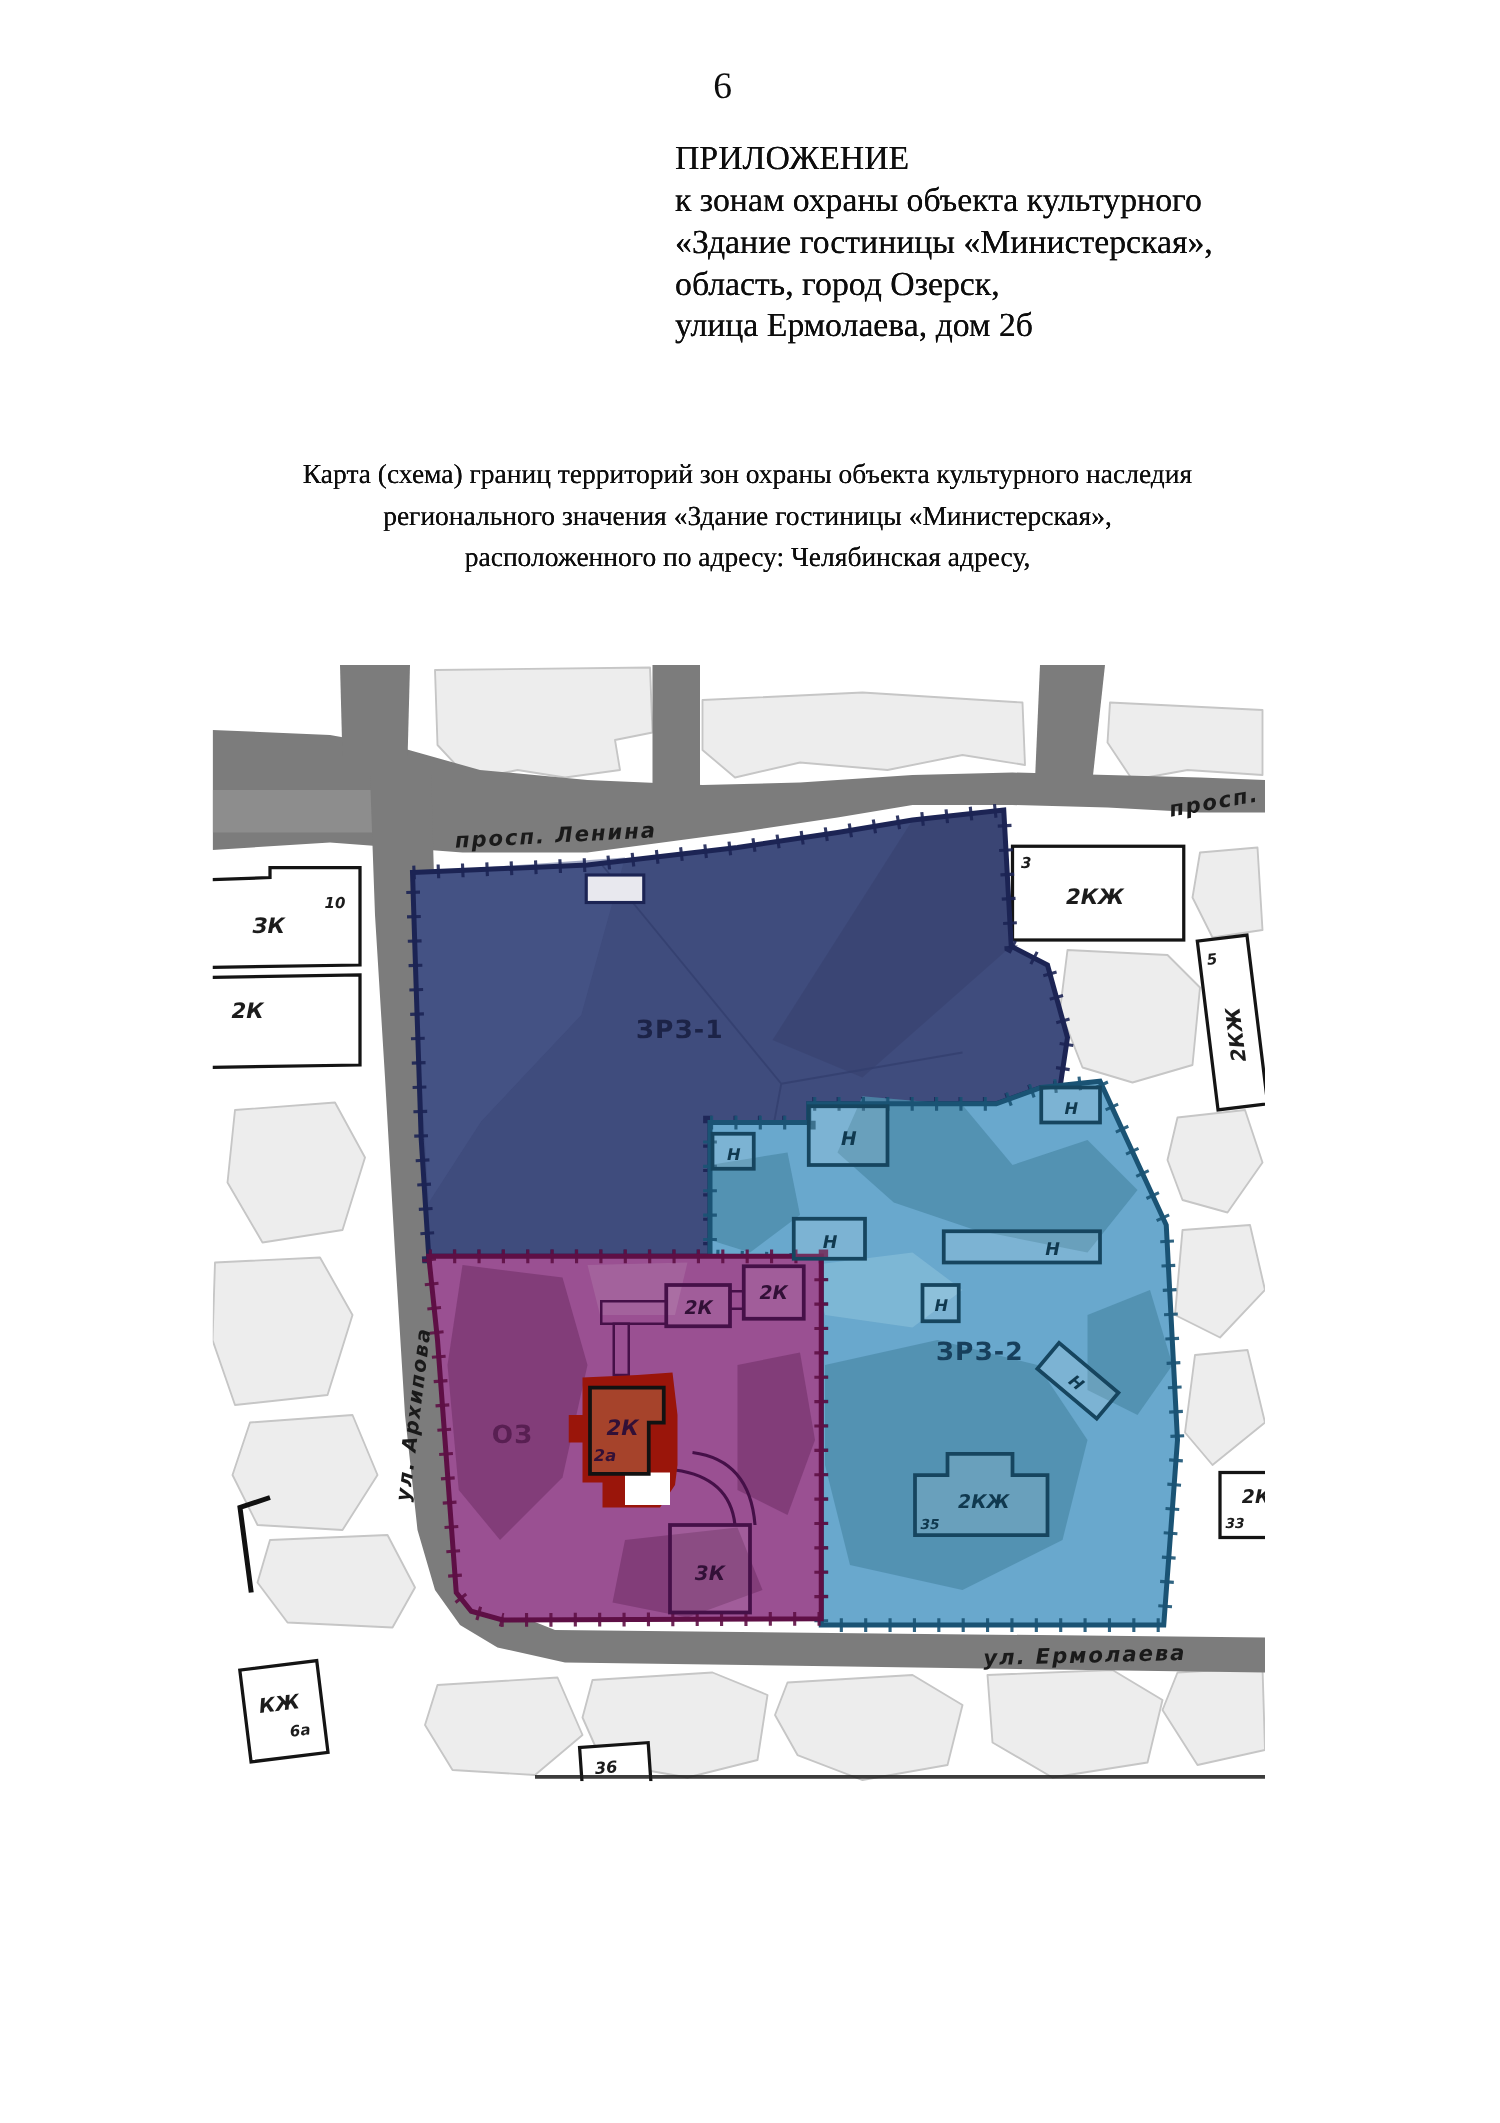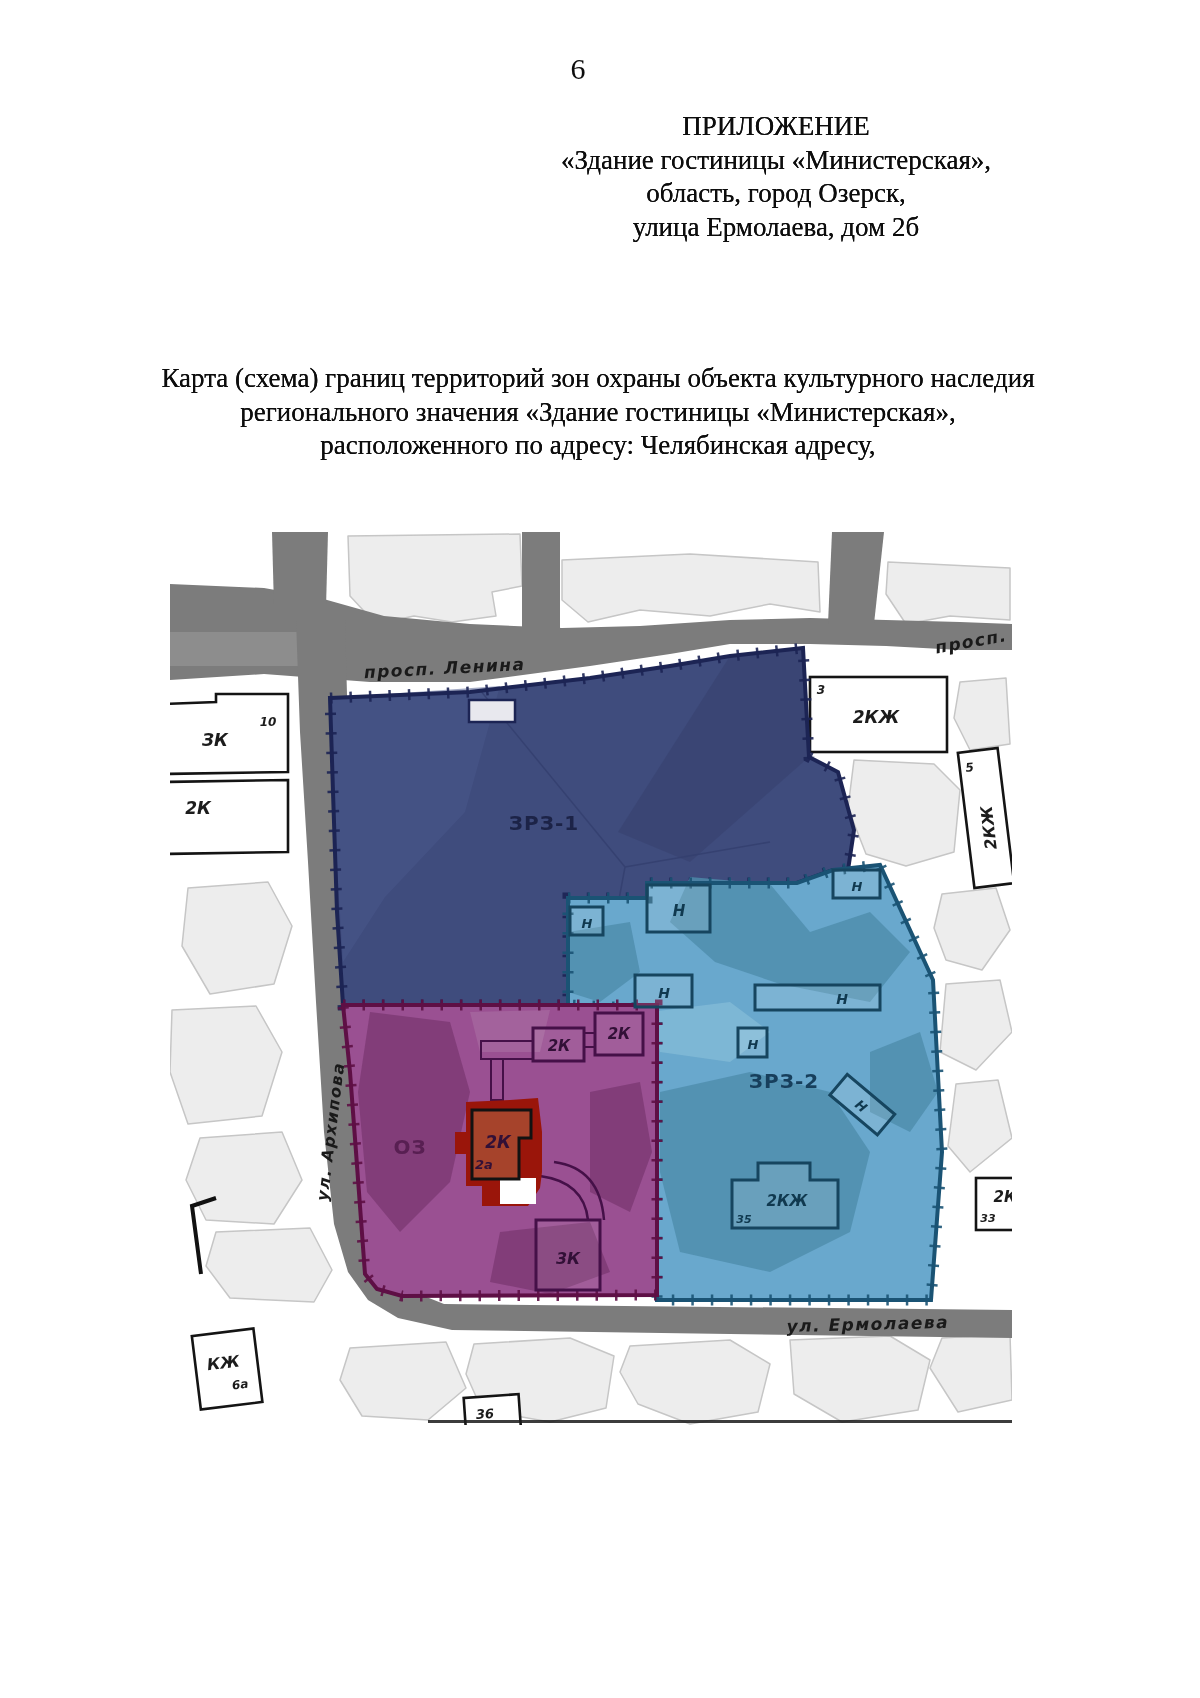--- a/index.html
+++ b/index.html
@@ -1,23 +1,23 @@
 <!DOCTYPE html>
 <html><head>
 <meta charset="utf-8">
 <style>
   html,body{margin:0;padding:0;background:#fff;}
   .page{position:relative;width:1200px;height:1698px;background:#fff;overflow:hidden;
         font-family:"Liberation Serif", serif;color:#111;}
   .pagenum{position:absolute;left:558px;top:52px;width:40px;text-align:center;
            font-size:30px;color:#0d0d0d;}
-  .appendix{position:absolute;left:540px;top:110px;width:472px;text-align:center;
+  .appendix{position:absolute;left:540px;top:110px;width:472px;
             font-size:27px;line-height:33.5px;color:#0d0d0d;text-shadow:0 0 .4px #000;}
   .caption{position:absolute;left:93px;top:362px;width:1010px;text-align:center;
-           font-size:27px;line-height:33.5px;color:#0d0d0d;text-shadow:0 0 .4px #000;}
+           font-size:22px;line-height:33.5px;color:#0d0d0d;text-shadow:0 0 .4px #000;}
   .mapwrap{position:absolute;left:170px;top:532px;width:842px;height:893px;overflow:hidden;}
   svg{display:block;}
   .bld{stroke:#141414;stroke-width:2.6;fill:#ffffff;}
   .bldlbl{font-family:"DejaVu Sans",sans-serif;font-style:italic;font-weight:bold;
           fill:#1c1c1c;text-anchor:middle;}
   .nbld{stroke:#16455f;stroke-width:3;fill:rgba(255,255,255,0.13);}
   .nlbl{font-family:"DejaVu Sans",sans-serif;font-style:italic;font-weight:bold;
         fill:#10394f;text-anchor:middle;}
   .pbld{stroke:#451048;stroke-width:3;fill:rgba(255,255,255,0.08);}
   .plbl{font-family:"DejaVu Sans",sans-serif;font-style:italic;font-weight:bold;
@@ -30,20 +30,21 @@
 </style>
 </head>
 <body>
 
 <div class="page">
 
   <div class="pagenum">6</div>
 
   <div class="appendix">
     <div>ПРИЛОЖЕНИЕ</div>
+    <div>к зонам охраны объекта культурного</div>
     <div>«Здание гостиницы «Министерская»,</div>
     <div>область, город Озерск,</div>
     <div>улица Ермолаева, дом 2б</div>
   </div>
 
   <div class="caption">
     <div>Карта (схема) границ территорий зон охраны объекта культурного наследия</div>
     <div>регионального значения «Здание гостиницы «Министерская»,</div>
     <div>расположенного по адресу: Челябинская адресу,</div>
   </div>

